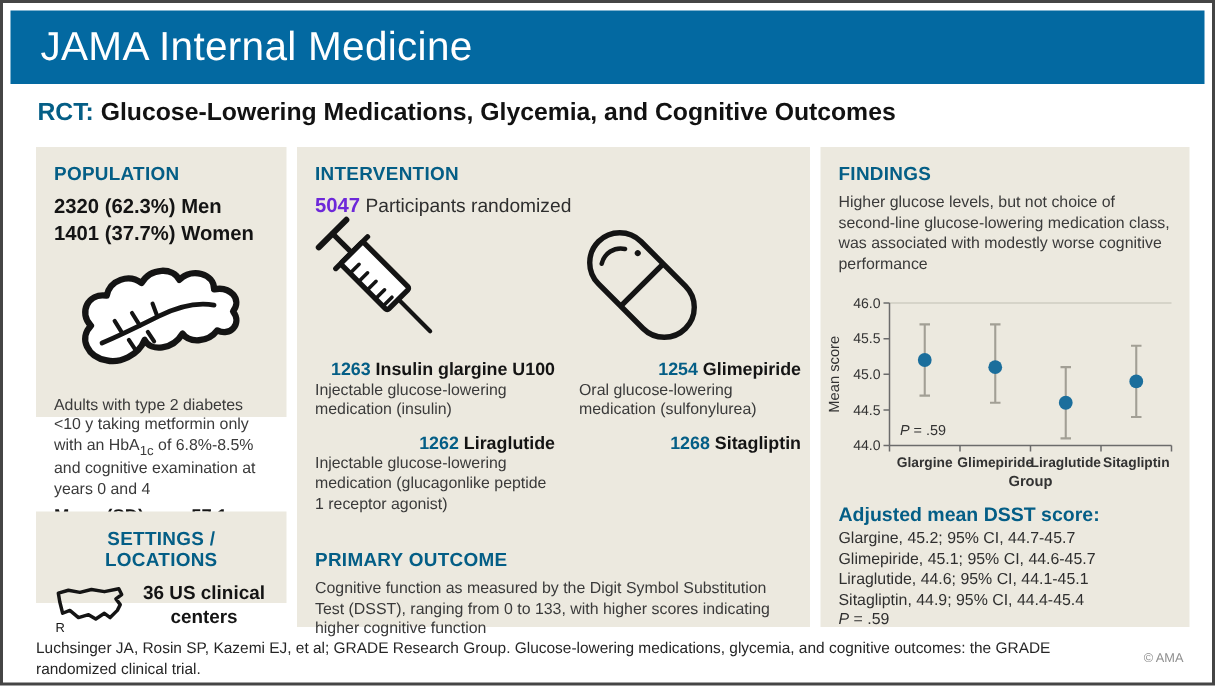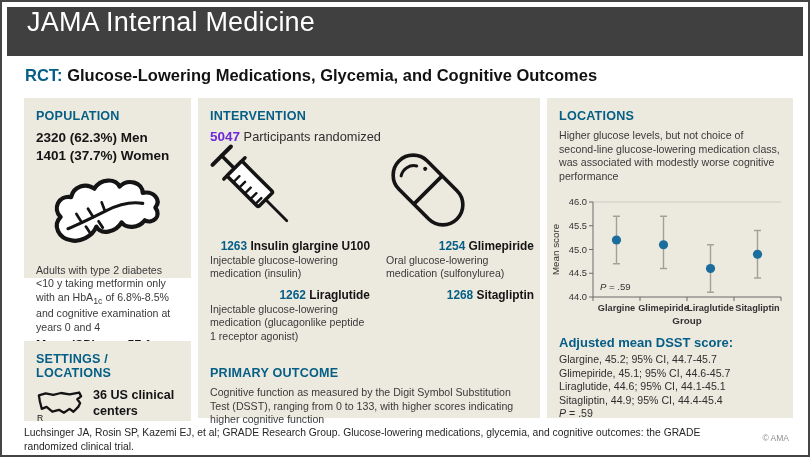--- a/index.html
+++ b/index.html
@@ -3,37 +3,37 @@
 <meta charset="utf-8">
 <style>
   * { margin:0; padding:0; box-sizing:border-box; }
   body { background:#fff; font-family:"Liberation Sans", sans-serif; }
   #abstract {
     position:relative; width:810px; height:457px;
     background:#ffffff; border:2px solid #454545; overflow:hidden;
   }
   .header-bar {
     position:absolute; left:5px; top:5px; right:5px; height:49px;
-    background:#404040; color:#ffffff; display:flex; 
+    background:#0369a1; color:#ffffff; display:flex; align-items:center;
   }
   .header-bar .journal {
     font-size:27px; padding-left:20px; letter-spacing:0.2px; font-weight:400;
   }
   .title-line {
     position:absolute; left:23px; top:64px; font-size:16.5px; font-weight:bold; color:#121212;
   }
   .title-line .prefix { color:#045e86; }
   .panel {
     position:absolute; background:#ece9df; padding:11px 12px;
   }
   .panel h2 {
     font-size:12.6px; font-weight:bold; color:#045e86; letter-spacing:0.2px; margin-bottom:6px;
   }
   #pop-panel  { left:22px;  top:96px;  width:167px; height:180px; }
-  #set-panel  { left:22px;  top:339px; width:167px; height:80px;  }
+  #set-panel  { left:22px;  top:339px; width:167px; height:61px;text-align:center;  }
   #int-panel  { left:196px; top:96px;  width:342px; height:282px; }
   #out-panel  { left:196px; top:353px; width:342px; height:63px;  }
   #find-panel { left:545px; top:96px;  width:246px; height:320px; }
 
   .big-bold { font-size:13.5px; font-weight:bold; color:#141414; line-height:1.32; }
   .body-text { font-size:10.6px; color:#3a3a3a; line-height:1.28; }
   .pop-desc { margin-top:9px; }
   .pop-age { margin-top:3px; font-size:12.3px; }
   .pancreas-wrap { margin:10px auto 0 auto; width:118px; }
 
@@ -162,21 +162,21 @@
       </div>
     </div>
   </div>
 
   <div class="panel" id="out-panel">
     <h2>PRIMARY OUTCOME</h2>
     <div class="body-text">Cognitive function as measured by the Digit Symbol Substitution Test (DSST), ranging from 0 to 133, with higher scores indicating higher cognitive function</div>
   </div>
 
   <div class="panel" id="find-panel">
-    <h2>LOCATIONS</h2>
+    <h2>FINDINGS</h2>
     <div class="body-text find-summary">Higher glucose levels, but not choice of second-line glucose-lowering medication class, was associated with modestly worse cognitive performance</div>
 
     <div class="chart-wrap">
       <svg id="chart-svg" width="242" height="143" viewBox="0 0 242 143">
           <line x1="44" y1="10" x2="232" y2="10" stroke="#cfccc2" stroke-width="1"></line>
           <line x1="44" y1="10" x2="44" y2="105" stroke="#6b6b6b" stroke-width="1"></line>
           <line x1="44" y1="105" x2="232" y2="105" stroke="#6b6b6b" stroke-width="1"></line>
           <line x1="40" y1="105" x2="44" y2="105" stroke="#6b6b6b" stroke-width="1"></line>
           <text x="38" y="108.2" text-anchor="end" font-size="9.4" fill="#333" font-family="Liberation Sans, sans-serif">44.0</text>
           <line x1="40" y1="81.25" x2="44" y2="81.25" stroke="#6b6b6b" stroke-width="1"></line>

